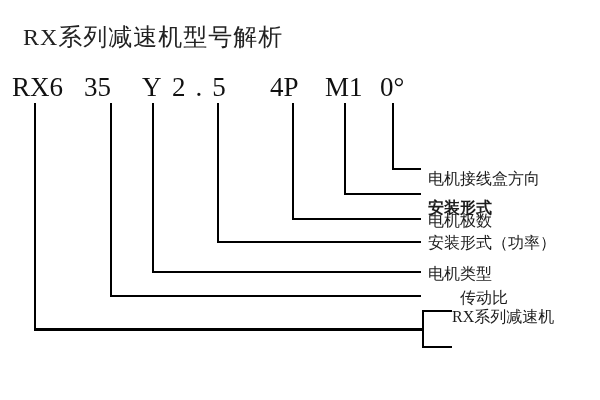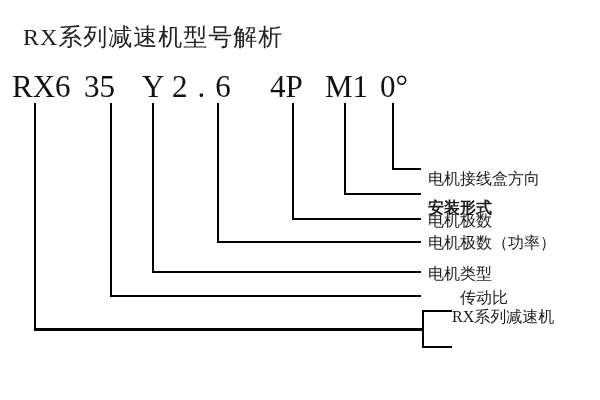--- a/index.html
+++ b/index.html
@@ -11,21 +11,21 @@
     font-family:"Liberation Serif","DejaVu Serif",serif;
     color:#1a1a1a;
   }
   .title{
     position:absolute;left:23px;top:23px;
     font-size:24px;line-height:28px;letter-spacing:1px;
     white-space:nowrap;color:#222222;
   }
   .code-seg{
     position:absolute;top:72px;
-    font-size:31px;line-height:30px;
+    font-size:27px;line-height:30px;
     white-space:nowrap;color:#111111;
   }
   .code-seg.spread{letter-spacing:10px;}
   .vline,.hline{position:absolute;background:#000000;}
   .vline{width:2px;}
   .hline{height:2px;}
   .lbl{
     position:absolute;left:428px;
     font-size:16px;line-height:17px;
     white-space:nowrap;color:#1c1c1c;
@@ -35,21 +35,21 @@
 </head>
 <body>
 
 <div id="stage">
 
   <div class="title">RX系列减速机型号解析</div>
 
   <div class="code-seg" style="left:12px;">RX6</div>
   <div class="code-seg" style="left:84px;">35</div>
   <div class="code-seg" style="left:142px;">Y</div>
-  <div class="code-seg spread" style="left:172px;">2.6</div>
+  <div class="code-seg spread" style="left:172px;">2.5</div>
   <div class="code-seg" style="left:270px;">4P</div>
   <div class="code-seg" style="left:325px;">M1</div>
   <div class="code-seg" style="left:380px;">0°</div>
 
   <div class="vline" style="left:34px; top:103px;height:227px;"></div>
   <div class="vline" style="left:110px;top:103px;height:194px;"></div>
   <div class="vline" style="left:152px;top:103px;height:170px;"></div>
   <div class="vline" style="left:217px;top:103px;height:140px;"></div>
   <div class="vline" style="left:292px;top:103px;height:117px;"></div>
   <div class="vline" style="left:344px;top:103px;height:92px;"></div>
@@ -64,18 +64,18 @@
 
   <div class="hline" style="left:34px;top:328px;width:390px;height:3px;"></div>
 
   <div class="vline" style="left:422px;top:310px;height:38px;"></div>
   <div class="hline" style="left:422px;top:310px;width:30px;"></div>
   <div class="hline" style="left:422px;top:346px;width:30px;"></div>
 
   <div class="lbl" style="top:170px;text-align:center;">电机接线盒方向</div>
   <div class="lbl" style="top:199px;font-weight:bold;">安装形式</div>
   <div class="lbl" style="top:212px;">电机极数</div>
-  <div class="lbl" style="top:234px;">电机极数（功率）</div>
+  <div class="lbl" style="top:234px;">安装形式（功率）</div>
   <div class="lbl" style="top:265px;">电机类型</div>
   <div class="lbl" style="top:289px;margin-left:32px;">传动比</div>
   <div class="lbl series" style="top:308px;">RX系列减速机</div>
 
 </div>
 
 </body></html>

